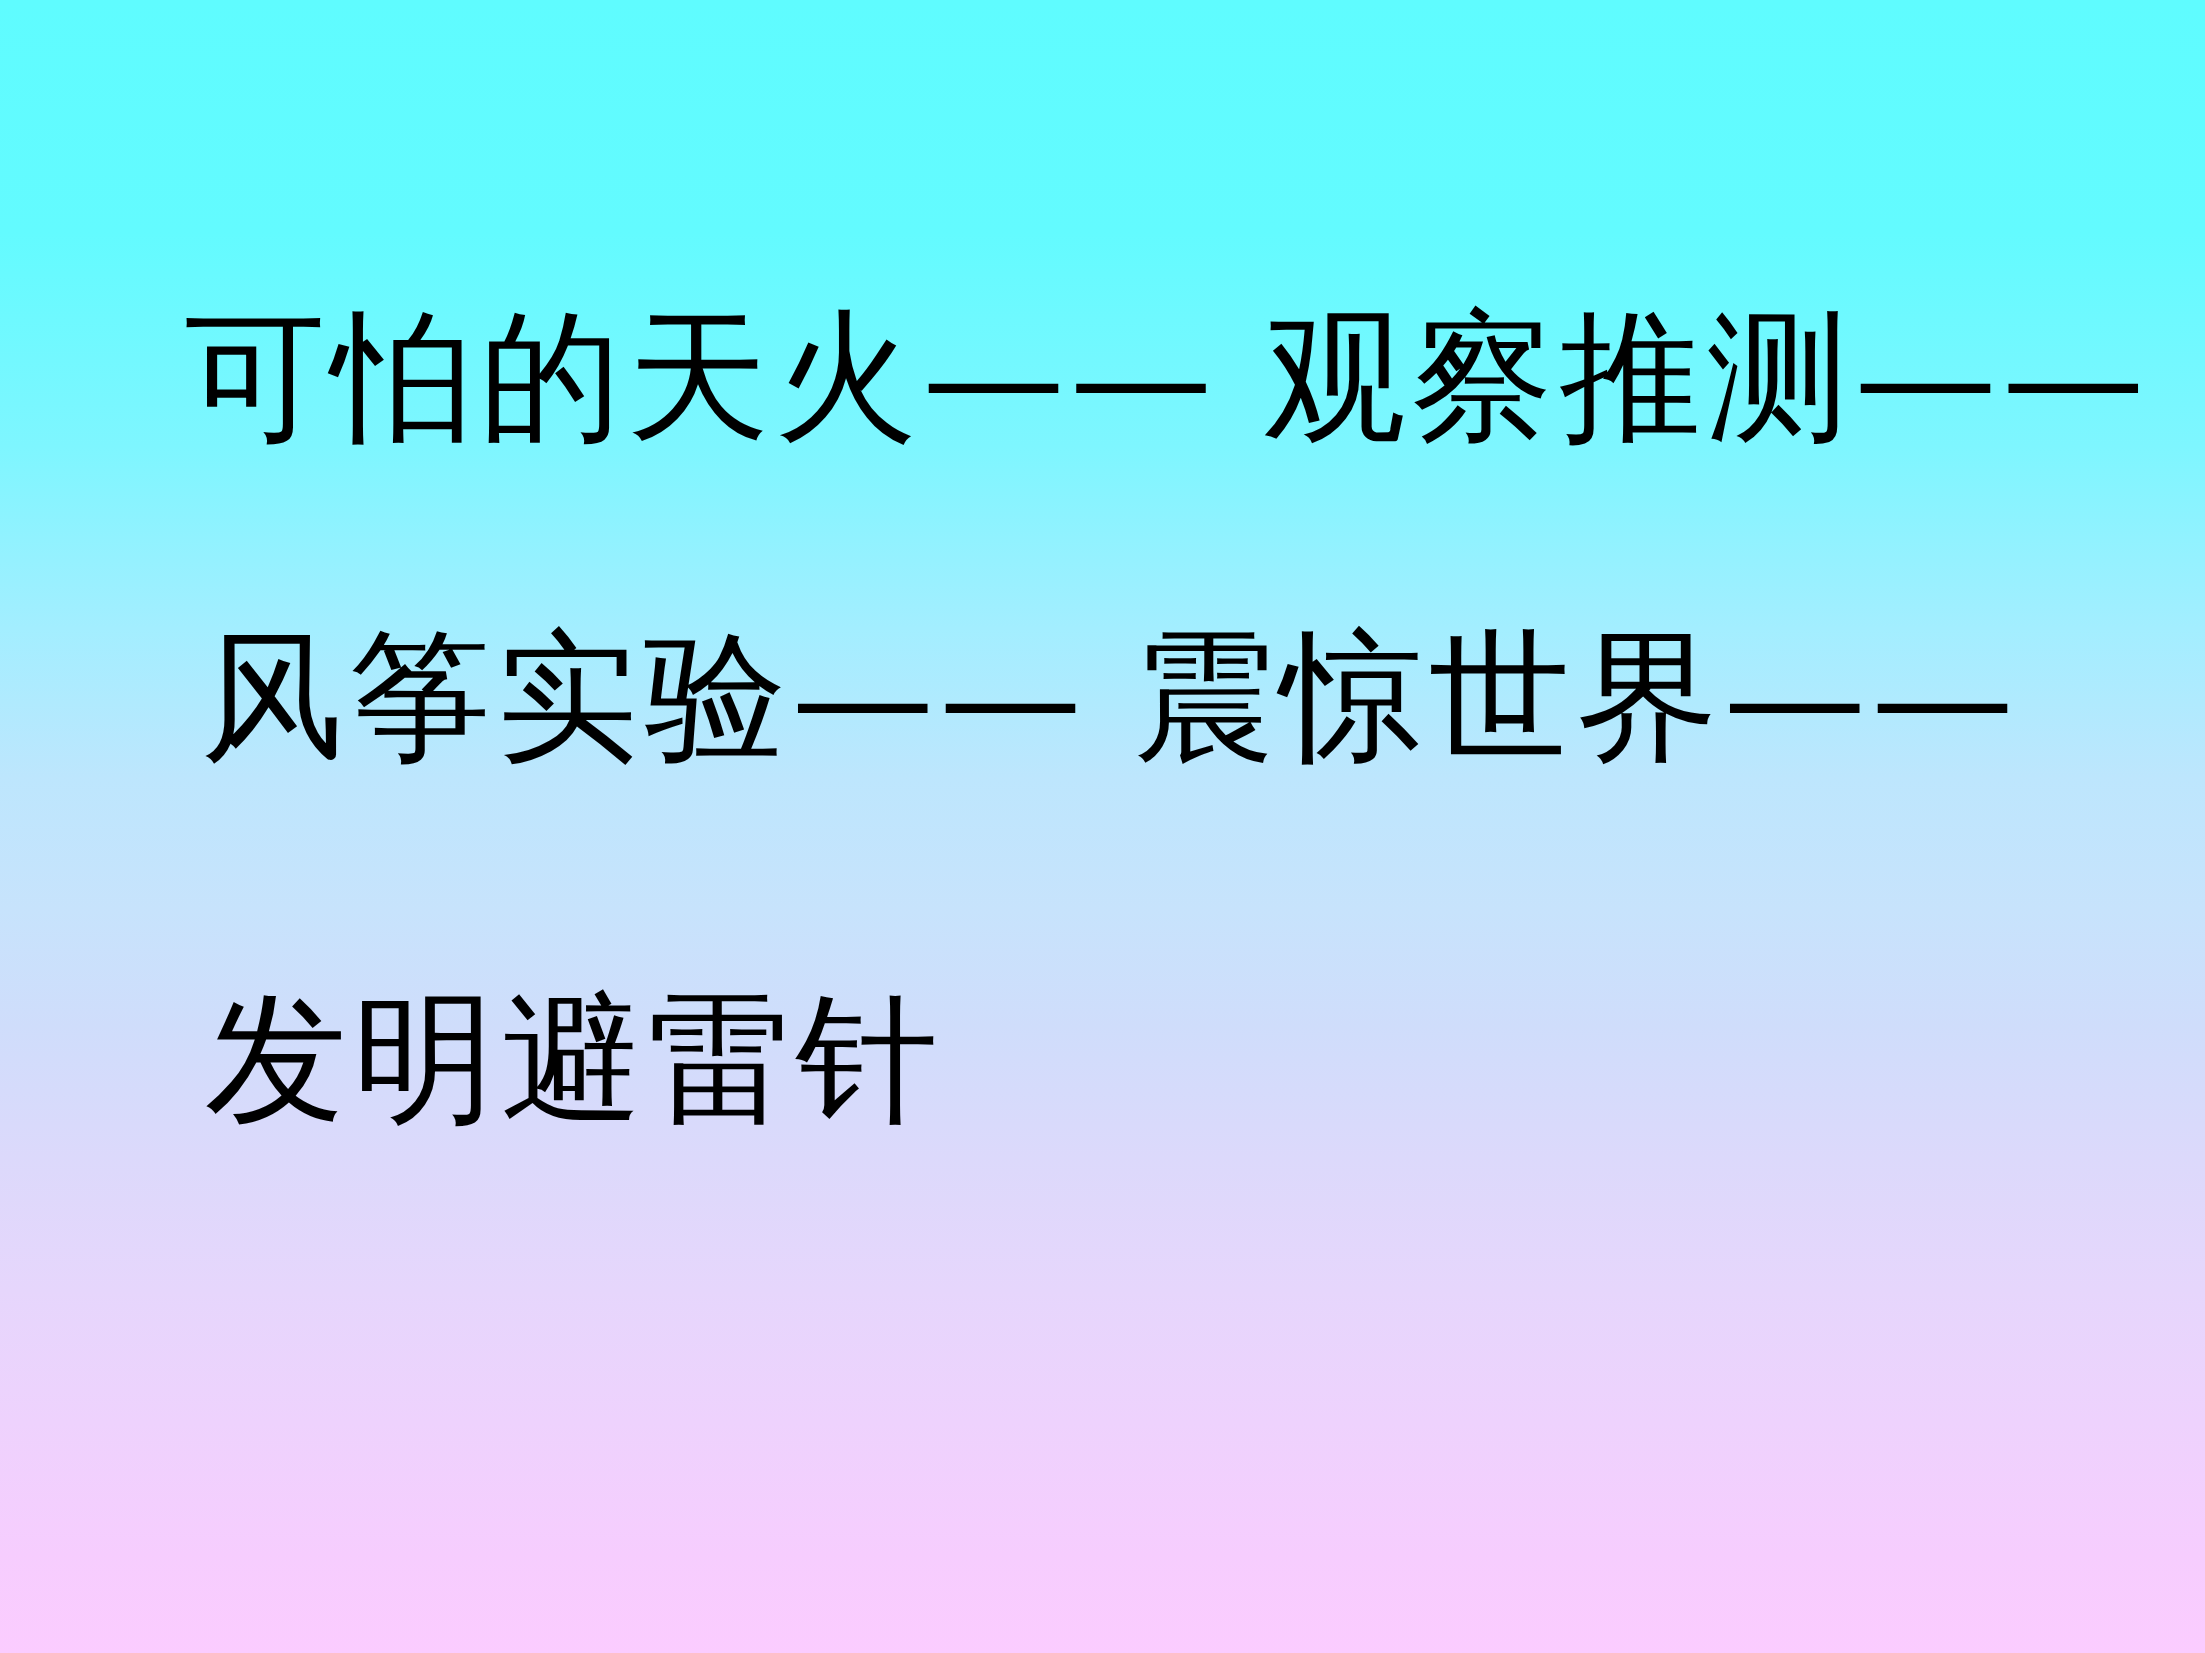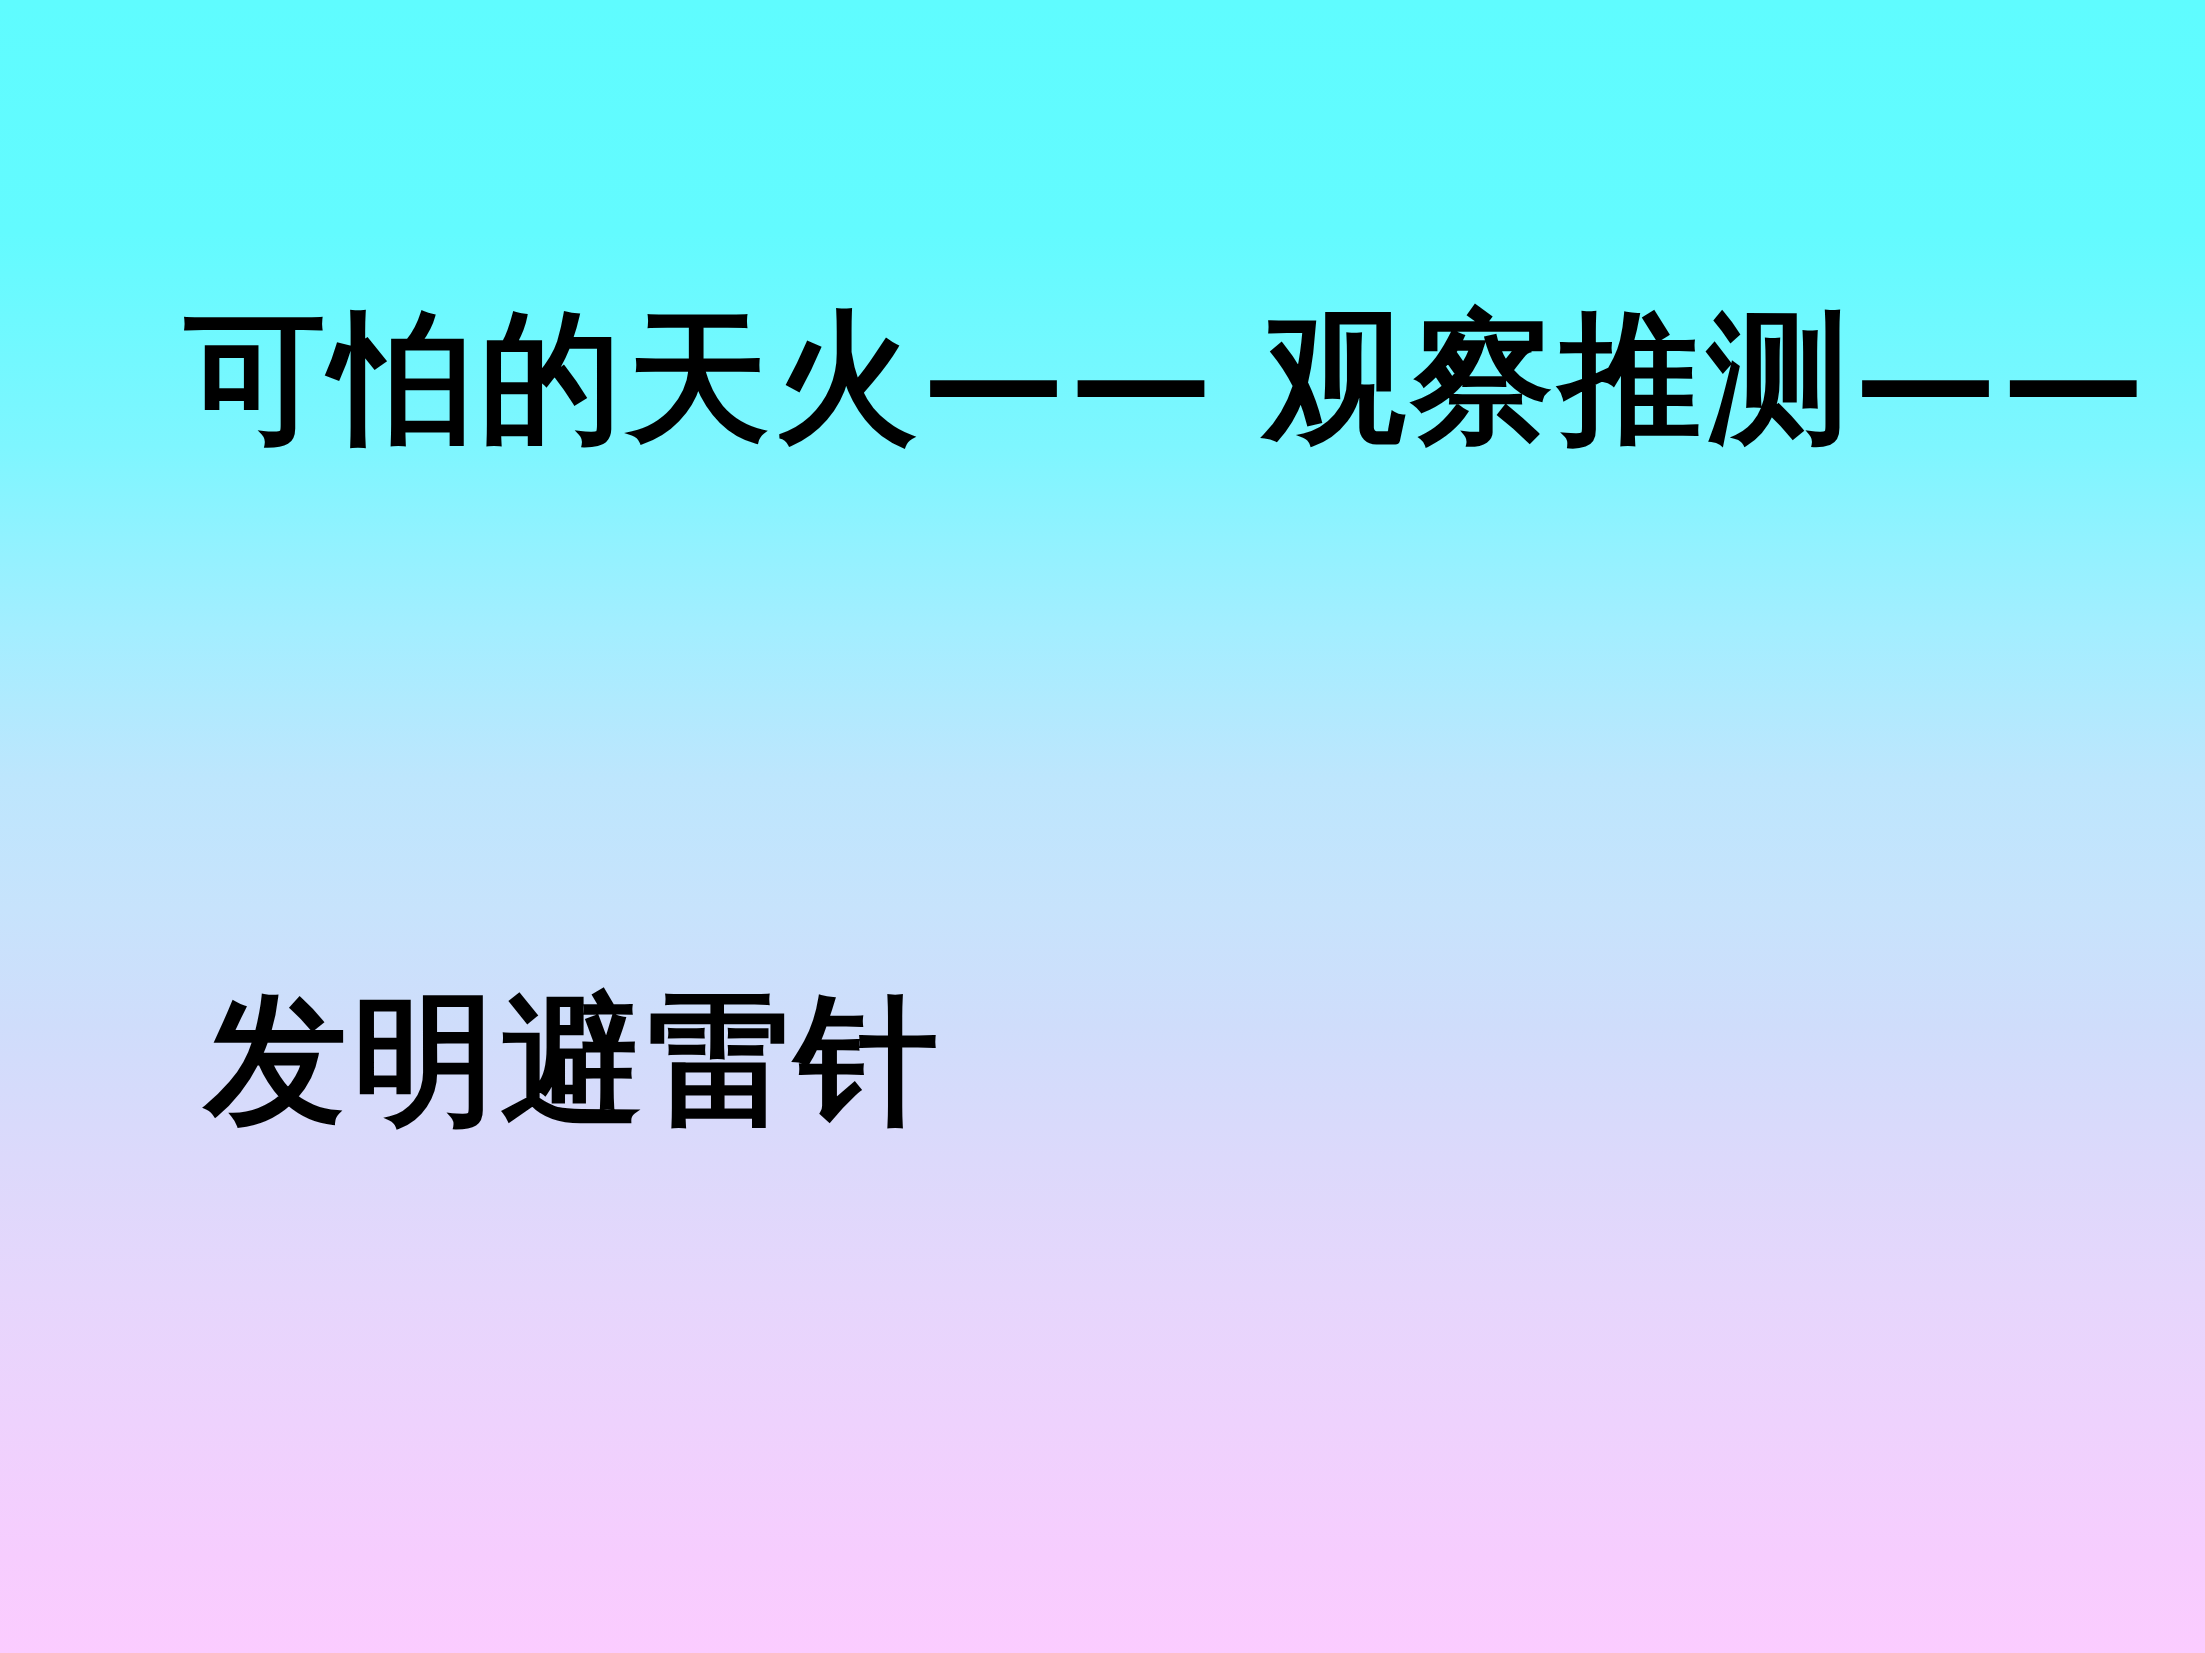--- a/index.html
+++ b/index.html
@@ -35,21 +35,21 @@
       #fbccff 100%
     );
     overflow: hidden;
   }
 
   .line {
     position: absolute;
     white-space: nowrap;
     color: #000000;
     font-family: "DejaVu Serif", "Liberation Serif", serif;
-    font-weight: 700;
+    font-weight: 400;
     letter-spacing: 0.04em;
     line-height: 1;
   }
 
   
   #line-1 {
     left: 184px;
     top: 306px;
     font-size: 142px;
   }
@@ -73,19 +73,22 @@
 </style>
 </head>
 <body>
 
 <div id="slide">
 
   <div class="line" id="line-1">
     <span class="seg">可怕的天火——</span><span class="gap-md"></span><span class="seg">观察推测——</span>
   </div>
 
+  <div class="line" id="line-2">
+    <span class="seg">风筝实验——</span><span class="gap-md"></span><span class="seg">震惊世界——</span>
+  </div>
 
   <div class="line" id="line-3">
     <span class="seg">发明避雷针</span>
   </div>
 
 </div>
 
 
 </body></html>

